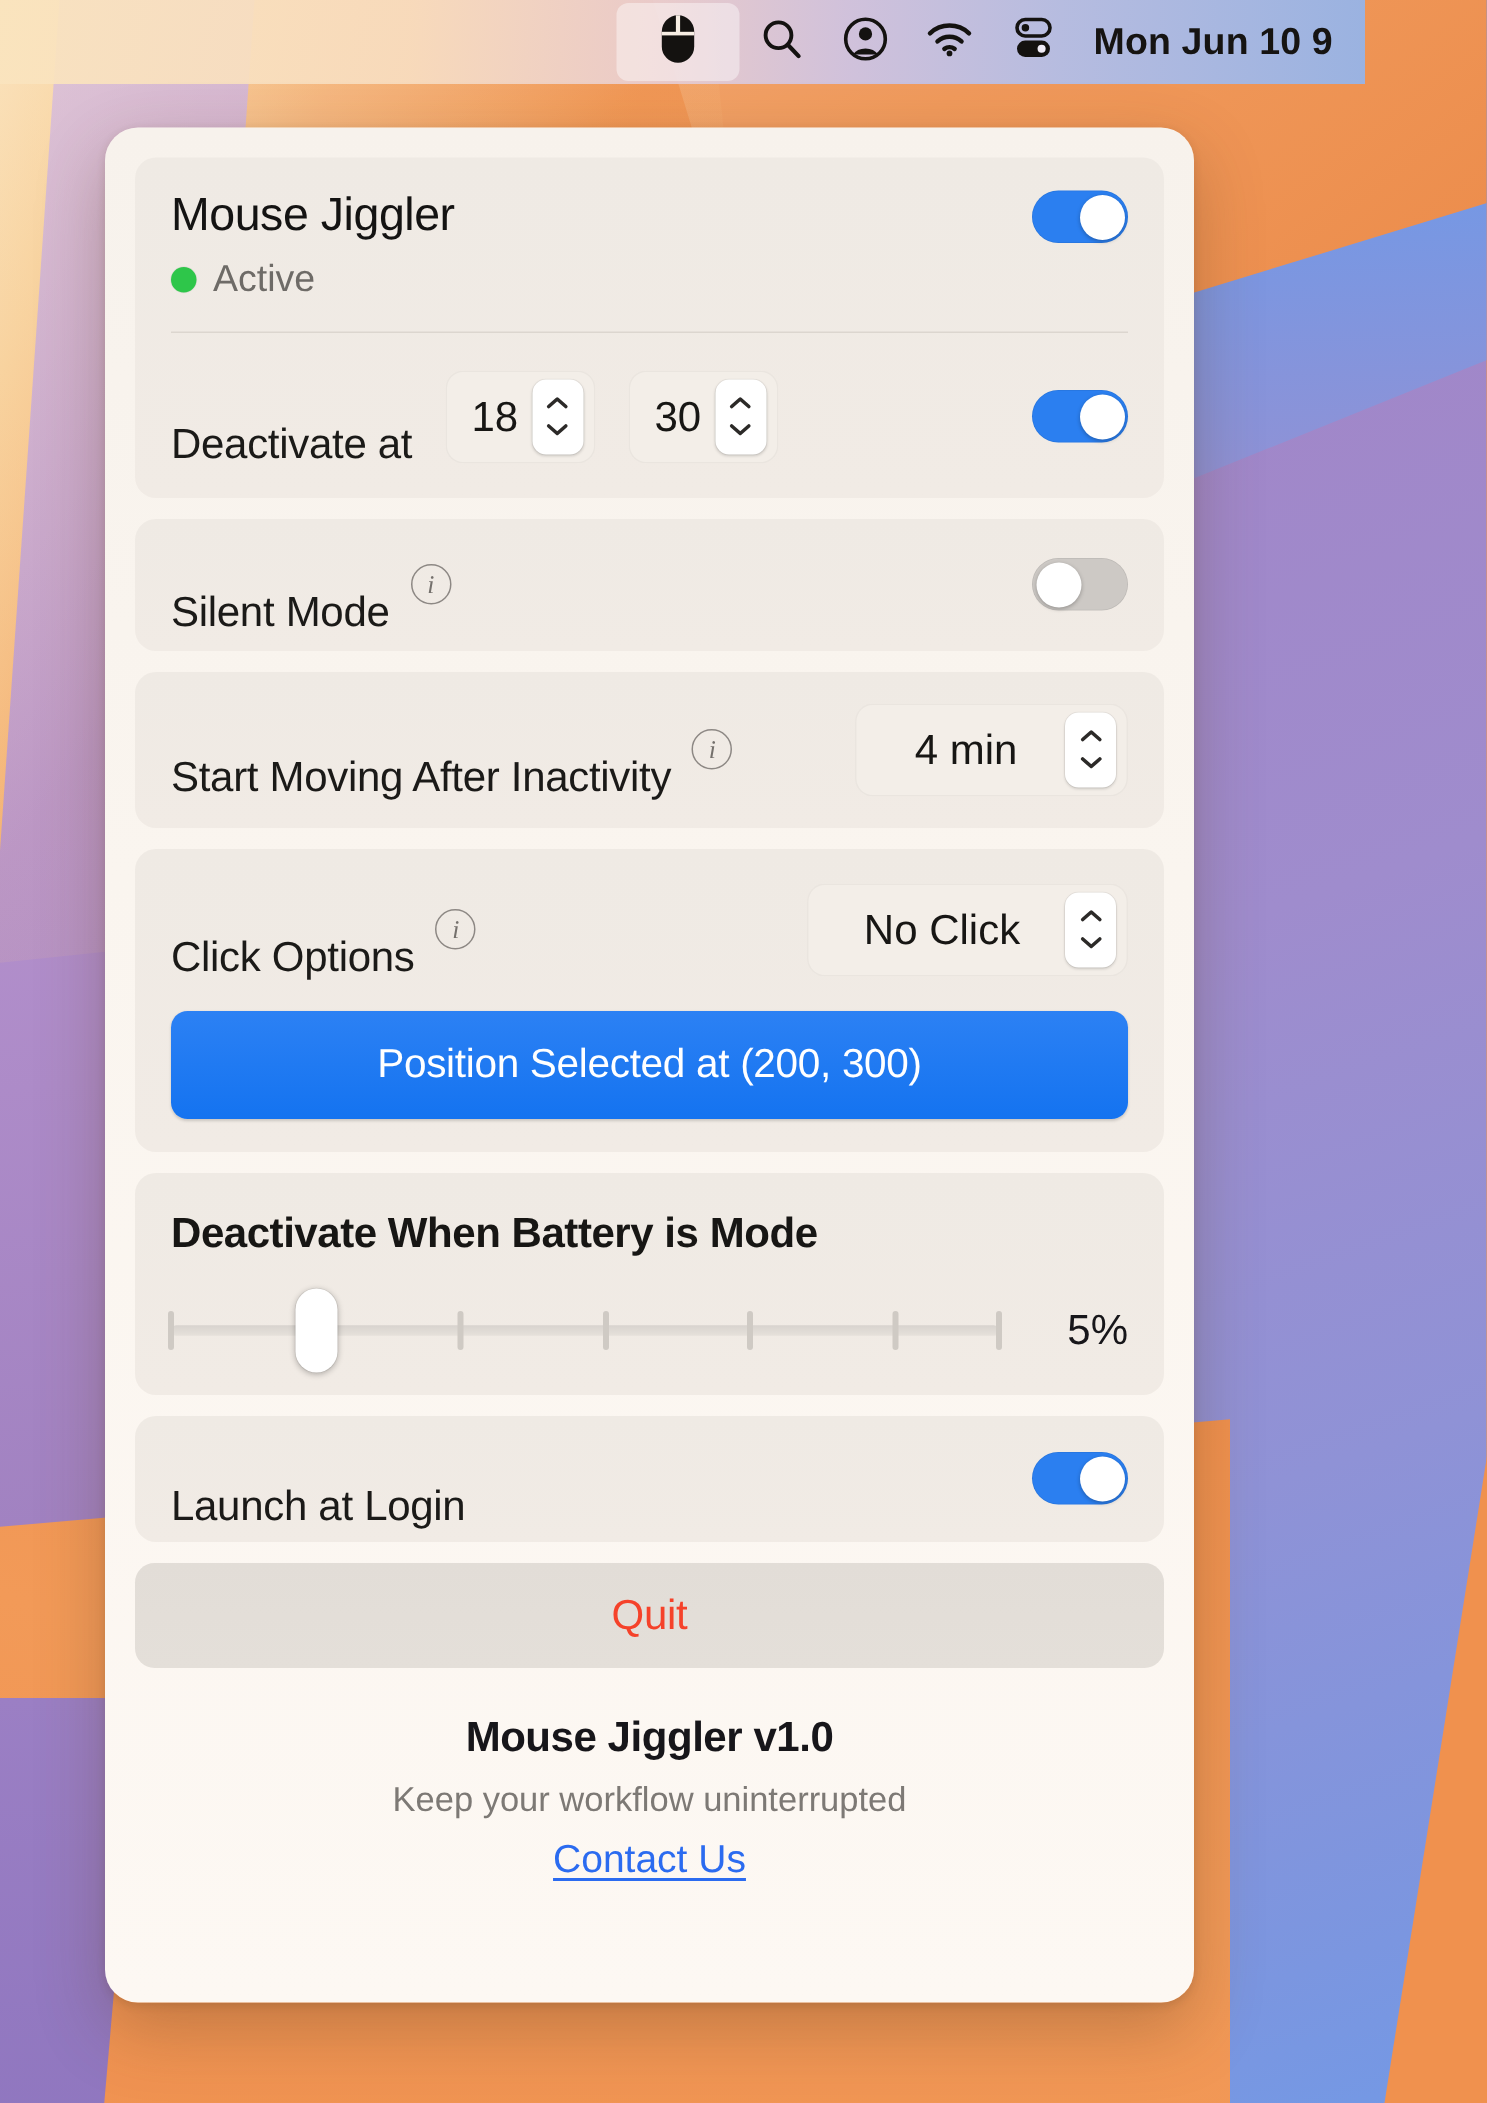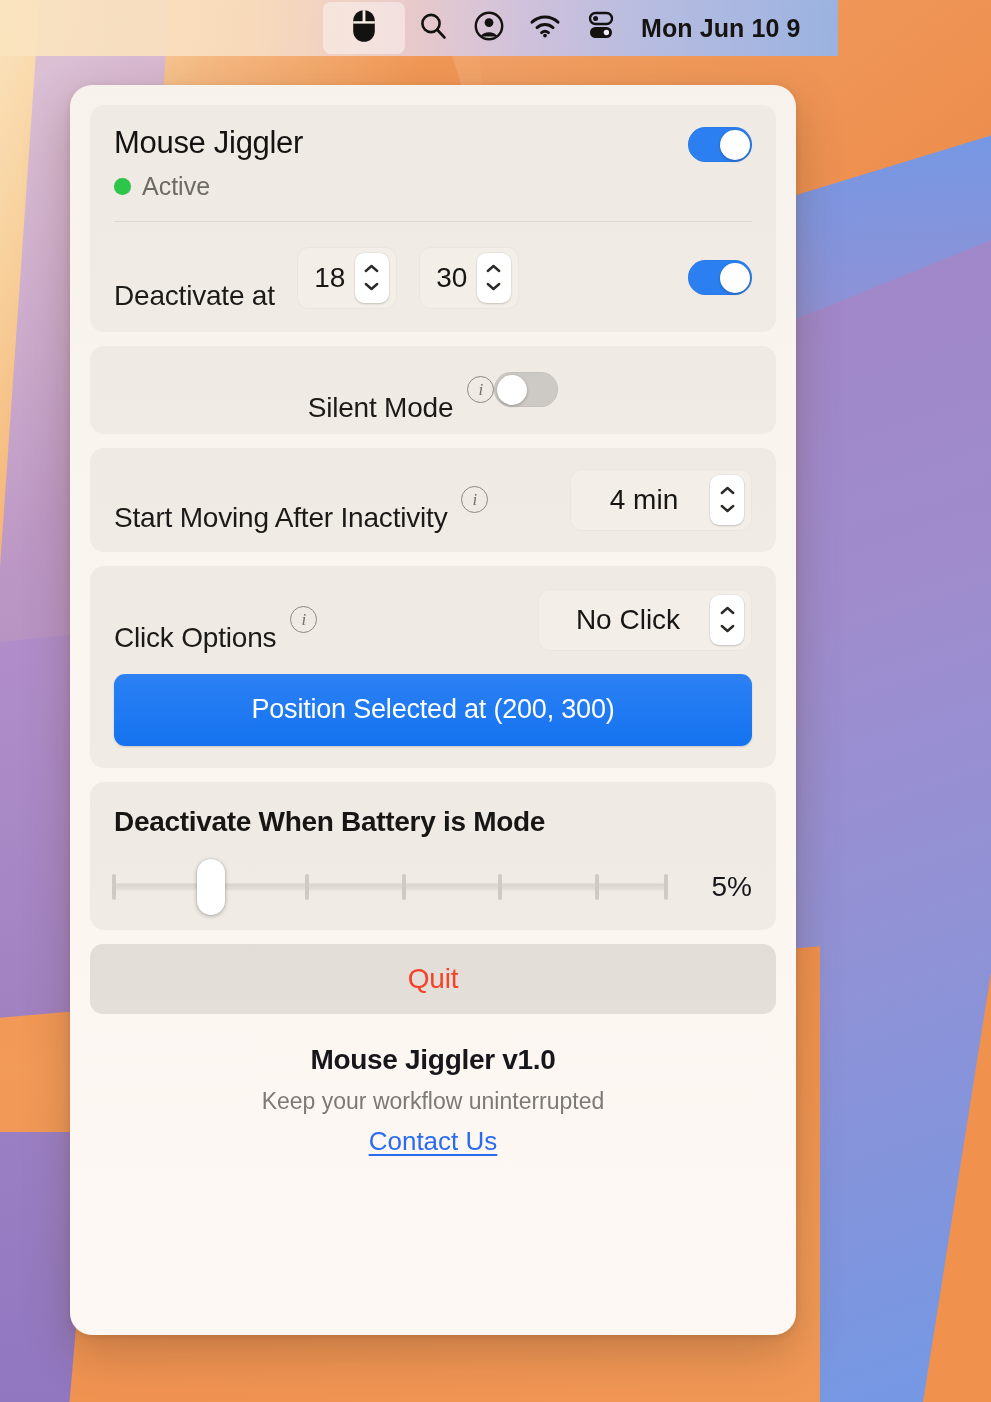--- a/index.html
+++ b/index.html
@@ -51,27 +51,27 @@
     transform:rotate(-6deg);
   }
   .wp-purple-bottom-left {
     position:absolute; left:-20px; bottom:-30px; width:100px; height:300px;
     background:linear-gradient(180deg,#9b7fc4 0%, #8f76bf 100%);
     transform:skewX(-5deg);
   }
 
   
   #menubar {
-    position:absolute; top:0; left:0; width:838px; height:56px; z-index:6;
+    position:absolute; top:0; left:0; width:910px; height:56px; z-index:6;
     background:linear-gradient(90deg,
       rgba(250,228,190,.93) 0%, rgba(248,221,192,.92) 30%,
       rgba(233,206,210,.92) 48%, rgba(206,196,228,.93) 62%,
       rgba(178,190,232,.94) 78%, rgba(150,180,232,.95) 100%);
     display:flex; align-items:center; justify-content:flex-end;
-    padding-right:16px;
+    padding-right:0;
   }
   .mb-items { display:flex; align-items:center; gap:0; height:56px; }
   .mb-icon {
     width:56px; height:44px; display:flex; align-items:center; justify-content:center;
     color:#14120f;
   }
   .mb-icon.active {
     background:rgba(255,255,255,.42); border-radius:8px;
     width:82px; height:52px;
   }
@@ -138,21 +138,21 @@
 
   
   .info-icon {
     width:27px; height:27px; border-radius:50%;
     border:1.7px solid #8d8884; color:#74706c;
     font-size:17px; font-style:italic; font-family:"Liberation Serif", serif;
     display:inline-flex; align-items:center; justify-content:center; line-height:1;
     flex:0 0 auto;
   }
 
-  .card-silent { height:88px; display:flex; align-items:center; justify-content:center; }
+  .card-silent { height:88px; display:flex; align-items:center; justify-content:space-between; }
   .label-with-info { display:flex; align-items:center; gap:14px; }
 
   .card-inactivity { height:104px; display:flex; align-items:center; justify-content:space-between; }
   .stepper-wide .stepper-val { min-width:120px; text-align:center; }
 
   .card-click { padding-top:20px; padding-bottom:22px; }
   .click-top { display:flex; align-items:center; justify-content:space-between; }
   .stepper-click .stepper-val { min-width:152px; text-align:center; }
   .position-btn {
     margin-top:20px; width:100%; height:72px; border-radius:11px;
@@ -387,20 +387,26 @@
         <div class="slider-tick" style="left:52.5%"></div>
         <div class="slider-tick" style="left:70%"></div>
         <div class="slider-tick" style="left:87.5%"></div>
         <div class="slider-tick" style="left:100%"></div>
         <div class="slider-thumb" id="slider-thumb" style="left: 17.5%;"></div>
       </div>
       <span class="slider-value">5%</span>
     </div>
   </div>
 
+  <div class="card card-login">
+    <span class="row-label">Launch at Login</span>
+    <div class="toggle on">
+      <span class="knob"></span>
+    </div>
+  </div>
 
   <button class="quit-btn">Quit</button>
 
   <div class="footer">
     <div class="footer-version">Mouse Jiggler v1.0</div>
     <div class="footer-tagline">Keep your workflow uninterrupted</div>
     <a class="footer-link">Contact Us</a>
   </div>
 </div>
 

